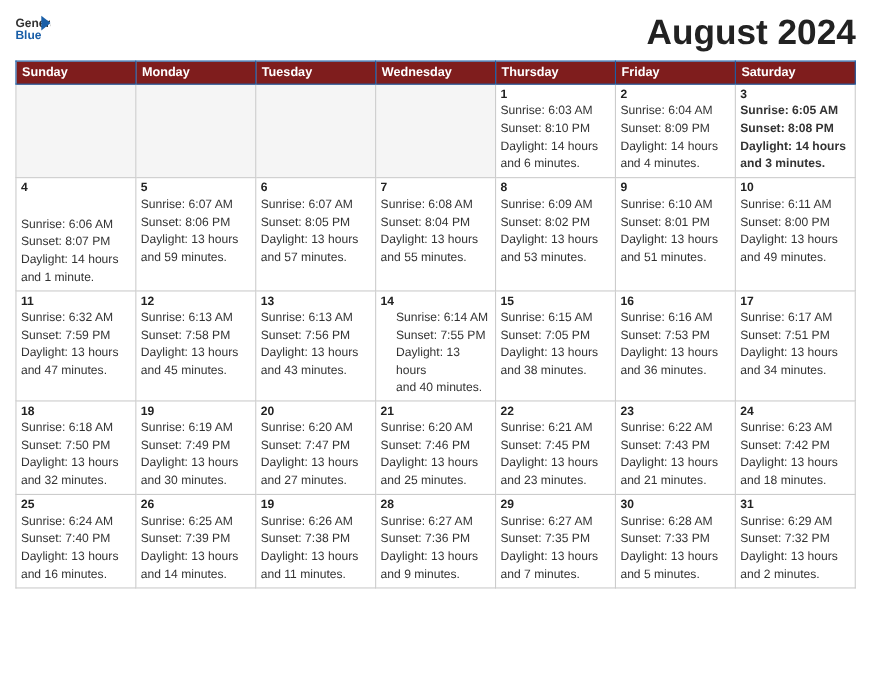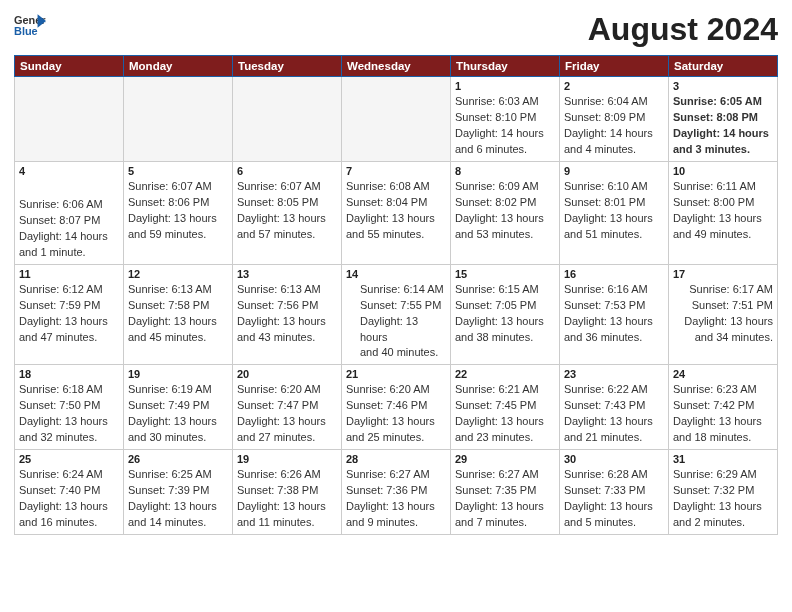--- a/index.html
+++ b/index.html
@@ -188,21 +188,21 @@
             <span class="day-num">10</span>
             <div class="day-info" style="white-space: pre-line;">Sunrise: 6:11 AM
 Sunset: 8:00 PM
 Daylight: 13 hours
 and 49 minutes.</div>
           </td>
         </tr>
         <tr>
           <td>
             <span class="day-num">11</span>
-            <div class="day-info" style="white-space: pre-line;">Sunrise: 6:12 AM
+            <div class="day-info" style="white-space: pre-line;">Sunrise: 6:32 AM
 Sunset: 7:59 PM
 Daylight: 13 hours
 and 47 minutes.</div>
           </td>
           <td>
             <span class="day-num">12</span>
             <div class="day-info" style="white-space: pre-line;">Sunrise: 6:13 AM
 Sunset: 7:58 PM
 Daylight: 13 hours
 and 45 minutes.</div>
@@ -230,21 +230,21 @@
           </td>
           <td>
             <span class="day-num">16</span>
             <div class="day-info" style="white-space: pre-line;">Sunrise: 6:16 AM
 Sunset: 7:53 PM
 Daylight: 13 hours
 and 36 minutes.</div>
           </td>
           <td>
             <span class="day-num">17</span>
-            <div class="day-info" style="white-space: pre-line; text-align: right;">Sunrise: 6:17 AM
+            <div class="day-info" style="white-space: pre-line;">Sunrise: 6:17 AM
 Sunset: 7:51 PM
 Daylight: 13 hours
 and 34 minutes.</div>
           </td>
         </tr>
         <tr>
           <td>
             <span class="day-num">18</span>
             <div class="day-info" style="white-space: pre-line;">Sunrise: 6:18 AM
 Sunset: 7:50 PM

